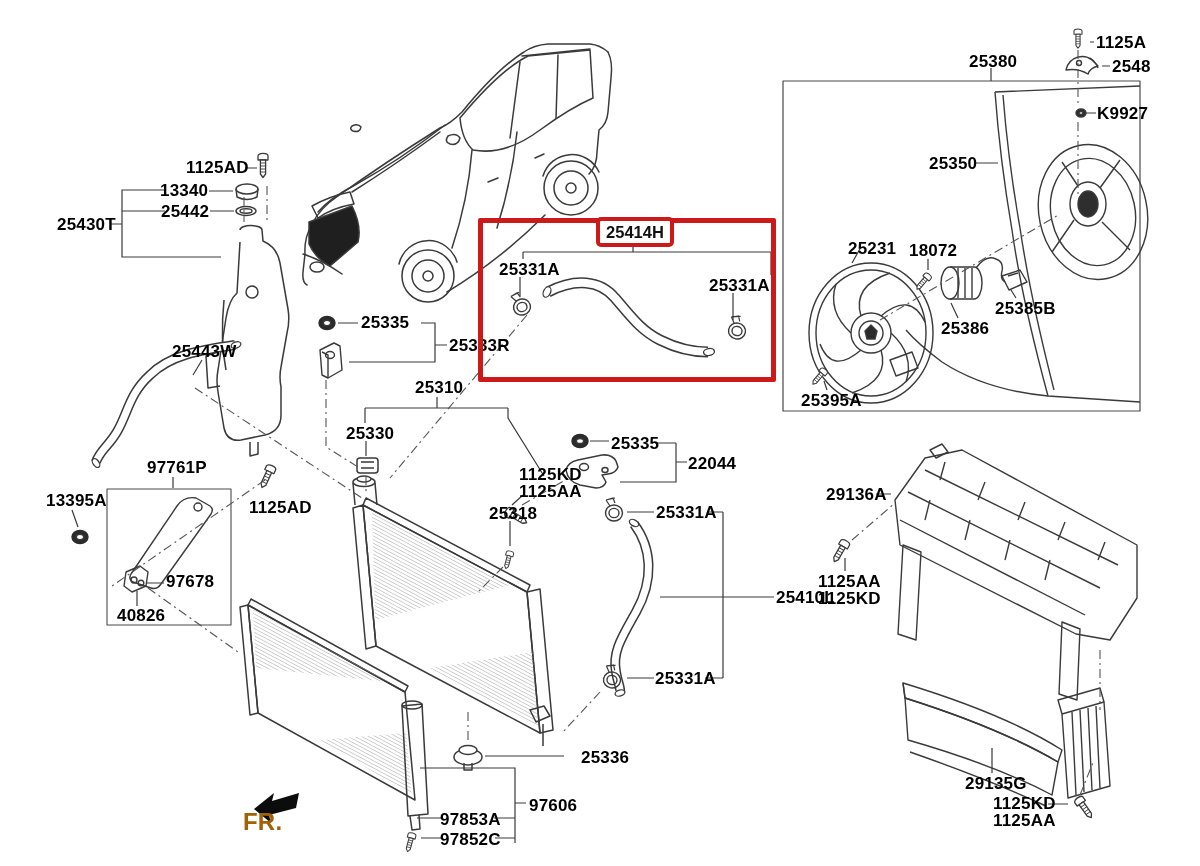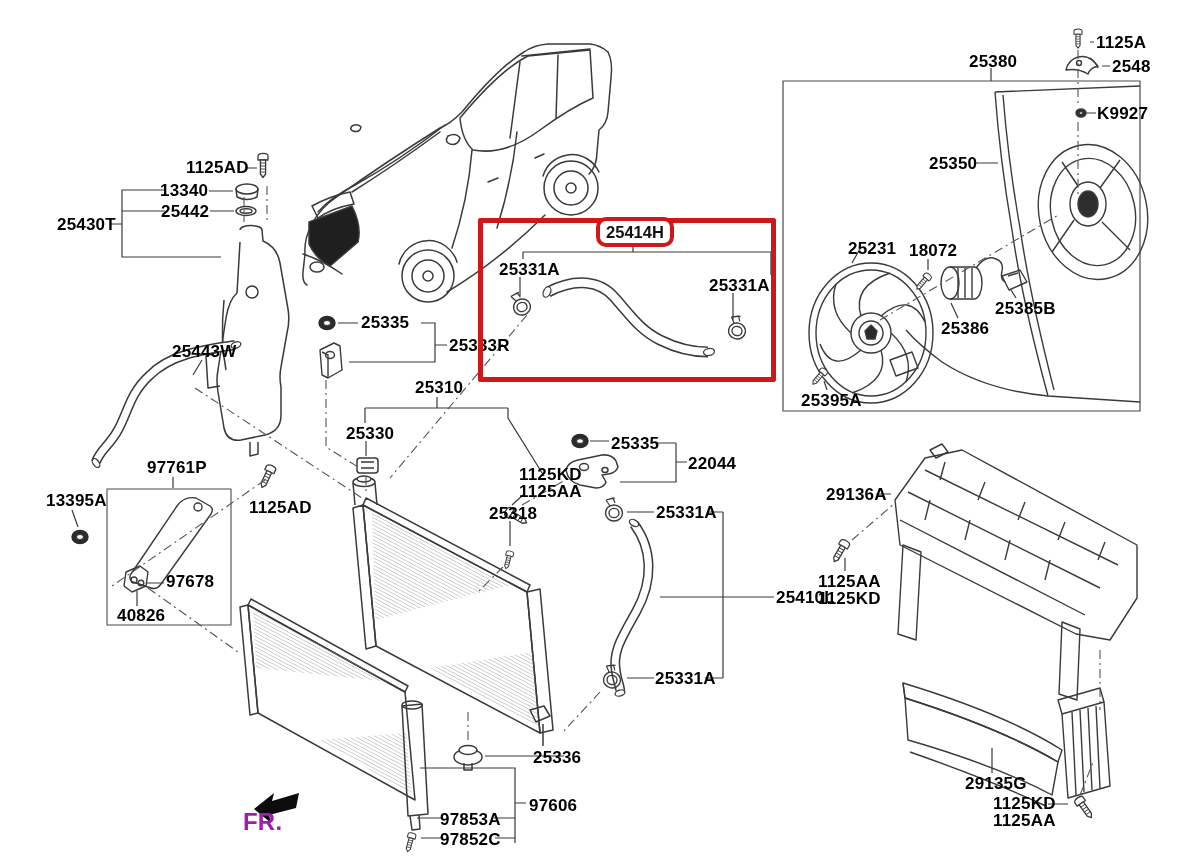--- a/index.html
+++ b/index.html
@@ -1,25 +1,25 @@
 <!DOCTYPE html>
 <html><head>
 <meta charset="utf-8">
 <style>
   html,body{margin:0;padding:0;background:#fff;}
   .canvas{position:relative;width:1200px;height:866px;background:#ffffff;overflow:hidden;
           font-family:"Liberation Sans",sans-serif;}
   svg.art{position:absolute;left:0;top:0;z-index:1;}
   .lbl{position:absolute;z-index:2;font:600 17px "Liberation Sans",sans-serif;color:#000000;
        white-space:nowrap;letter-spacing:.2px;line-height:1.05;}
-  .fr{font:700 24px "Liberation Sans",sans-serif;color:#a21caf;}
+  .fr{font:700 24px "Liberation Sans",sans-serif;color:#a16207;}
   .hl-box{position:absolute;left:478px;top:218px;width:288px;height:154px;
           border:5px solid #cc1a1a;border-radius:2px;z-index:3;}
   .hl-tag{position:absolute;left:596px;top:217px;width:70px;height:22px;background:#fff;
-          border:4px solid #cc1a1a;border-radius:10px;z-index:4;display:flex;align-items:center;
+          border:4px solid #cc1a1a;border-radius:5px;z-index:4;display:flex;align-items:center;
           justify-content:center;font:700 16.5px "Liberation Sans",sans-serif;color:#111;}
 </style>
 </head>
 <body>
 
 <div class="canvas">
 
 <svg class="art" width="1200" height="866" viewBox="0 0 1200 866">
   <defs>
     <pattern id="fins" width="4" height="3.2" patternUnits="userSpaceOnUse" patternTransform="rotate(28)">
@@ -284,21 +284,21 @@
 <div class="lbl" style="left:499px;top:261px">25331A</div>
 <div class="lbl" style="left:709px;top:277px">25331A</div>
 <div class="lbl" style="left:611px;top:435px">25335</div>
 <div class="lbl" style="left:688px;top:455px">22044</div>
 <div class="lbl" style="left:519px;top:466px">1125KD</div>
 <div class="lbl" style="left:519px;top:483px">1125AA</div>
 <div class="lbl" style="left:489px;top:505px">25318</div>
 <div class="lbl" style="left:656px;top:504px">25331A</div>
 <div class="lbl" style="left:776px;top:589px">25410L</div>
 <div class="lbl" style="left:655px;top:670px">25331A</div>
-<div class="lbl" style="left:533px;top:749px">25336</div>
+<div class="lbl" style="left:581px;top:749px">25336</div>
 <div class="lbl" style="left:529px;top:797px">97606</div>
 <div class="lbl" style="left:440px;top:811px">97853A</div>
 <div class="lbl" style="left:440px;top:831px">97852C</div>
 <div class="lbl fr" style="left:243px;top:808px">FR.</div>
 <div class="lbl" style="left:969px;top:53px">25380</div>
 <div class="lbl" style="left:1096px;top:34px">1125A</div>
 <div class="lbl" style="left:1112px;top:58px">2548</div>
 <div class="lbl" style="left:1097px;top:105px">K9927</div>
 <div class="lbl" style="left:929px;top:155px">25350</div>
 <div class="lbl" style="left:848px;top:240px">25231</div>

